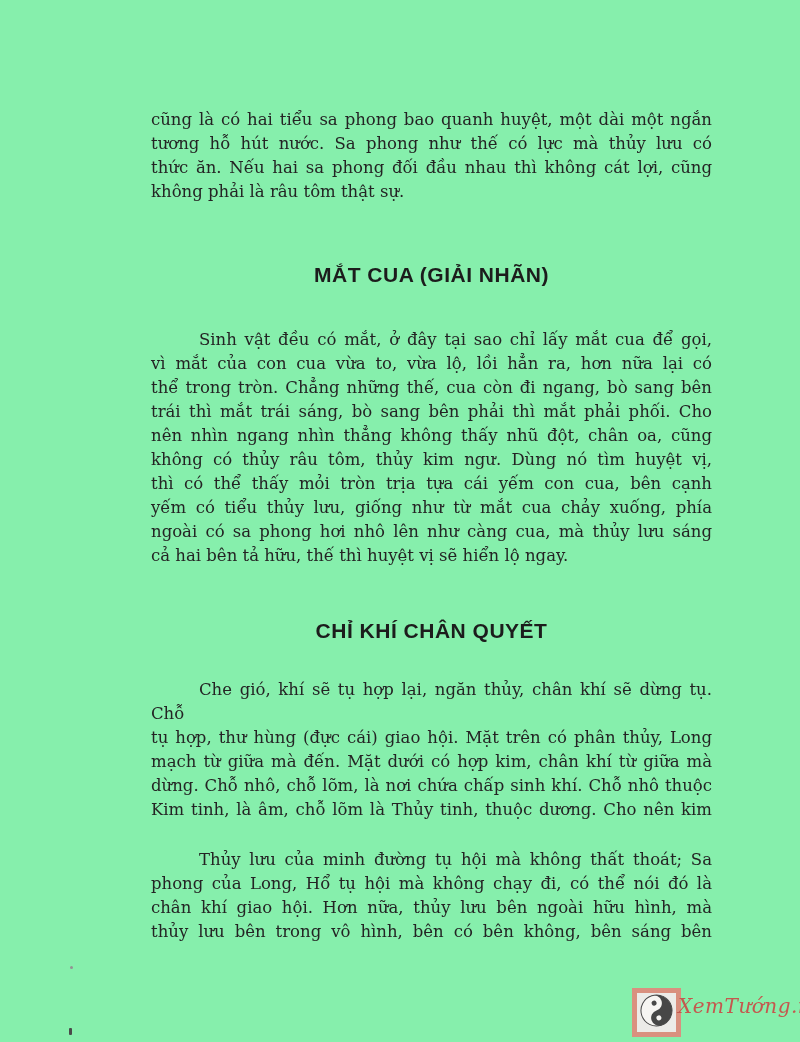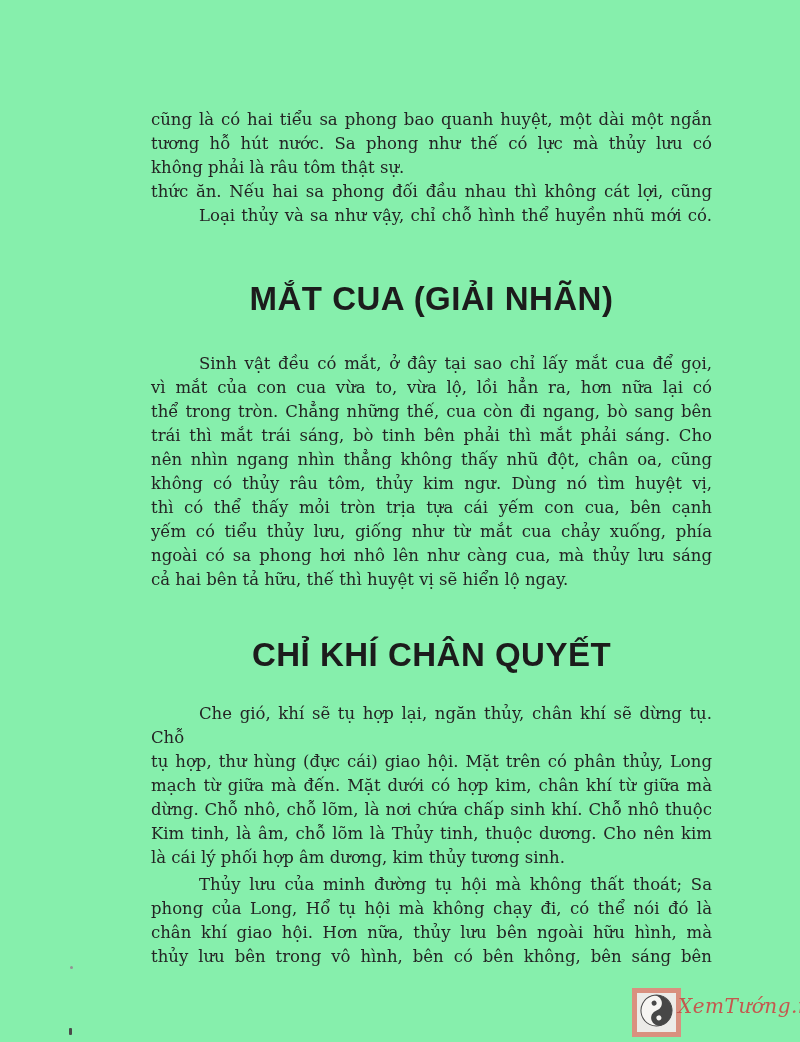--- a/index.html
+++ b/index.html
@@ -18,32 +18,32 @@
   #text-column {
     position: absolute;
     left: 151px;
     top: 108px;
     width: 561px;
     color: #242424;
     font-size: 16.5px;
     line-height: 24px;
   }
   .paragraph { margin: 0; }
-  .paragraph.gap-top { margin-top: 3px; }
+  .paragraph.gap-top { margin-top: 26px; }
   .line {
     text-align: justify;
     text-align-last: justify;
     white-space: normal;
   }
   .line.lastline { text-align-last: left; }
   .paragraph.indent .line:first-child { text-indent: 48px; }
   .section-heading {
     font-family: "Liberation Sans", sans-serif;
     font-weight: 700;
-    font-size: 33px;
+    font-size: 21px;
     line-height: 34px;
     letter-spacing: 0.5px;
     text-align: center;
     color: #1c1c1c;
   }
   .section-heading.h1 { margin: 54px 0 36px 0; }
   .section-heading.h2 { margin: 46px 0 30px 0; }
 
   
   #wm-logo {
@@ -101,47 +101,43 @@
 </style>
 </head>
 <body>
 
 <div id="page">
 
   <div id="text-column">
       <div class="paragraph">
         <div class="line">cũng là có hai tiểu sa phong bao quanh huyệt, một dài một ngắn</div>
         <div class="line">tương hỗ hút nước. Sa phong như thế có lực mà thủy lưu có</div>
+        <div class="line">thức ăn. Nếu hai sa phong đối đầu nhau thì không cát lợi, cũng</div>
         <div class="line lastline">không phải là râu tôm thật sự.</div>
-        <div class="line">thức ăn. Nếu hai sa phong đối đầu nhau thì không cát lợi, cũng</div>
-      </div>
-      <div class="paragraph indent">
-        <div class="line">Loại thủy và sa như vậy, chỉ chỗ hình thể huyền nhũ mới có.</div>
       </div>
       <div class="section-heading h1">MẮT CUA (GIẢI NHÃN)</div>
       <div class="paragraph indent">
         <div class="line">Sinh vật đều có mắt, ở đây tại sao chỉ lấy mắt cua để gọi,</div>
         <div class="line">vì mắt của con cua vừa to, vừa lộ, lồi hẳn ra, hơn nữa lại có</div>
         <div class="line">thể trong tròn. Chẳng những thế, cua còn đi ngang, bò sang bên</div>
-        <div class="line">trái thì mắt trái sáng, bò tinh bên phải thì mắt phải sáng. Cho</div>
+        <div class="line">trái thì mắt trái sáng, bò sang bên phải thì mắt phải phối. Cho</div>
         <div class="line">nên nhìn ngang nhìn thẳng không thấy nhũ đột, chân oa, cũng</div>
         <div class="line">không có thủy râu tôm, thủy kim ngư. Dùng nó tìm huyệt vị,</div>
         <div class="line">thì có thể thấy mỏi tròn trịa tựa cái yếm con cua, bên cạnh</div>
         <div class="line">yếm có tiểu thủy lưu, giống như từ mắt cua chảy xuống, phía</div>
         <div class="line">ngoài có sa phong hơi nhô lên như càng cua, mà thủy lưu sáng</div>
         <div class="line lastline">cả hai bên tả hữu, thế thì huyệt vị sẽ hiển lộ ngay.</div>
       </div>
       <div class="section-heading h2">CHỈ KHÍ CHÂN QUYẾT</div>
       <div class="paragraph indent">
         <div class="line">Che gió, khí sẽ tụ hợp lại, ngăn thủy, chân khí sẽ dừng tụ. Chỗ</div>
         <div class="line">tụ hợp, thư hùng (đực cái) giao hội. Mặt trên có phân thủy, Long</div>
         <div class="line">mạch từ giữa mà đến. Mặt dưới có hợp kim, chân khí từ giữa mà</div>
         <div class="line">dừng. Chỗ nhô, chỗ lõm, là nơi chứa chấp sinh khí. Chỗ nhô thuộc</div>
         <div class="line">Kim tinh, là âm, chỗ lõm là Thủy tinh, thuộc dương. Cho nên kim</div>
-        <div class="line lastline">là cái lý phối hợp âm dương, kim thủy tương sinh.</div>
       </div>
       <div class="paragraph indent gap-top">
         <div class="line">Thủy lưu của minh đường tụ hội mà không thất thoát; Sa</div>
         <div class="line">phong của Long, Hổ tụ hội mà không chạy đi, có thể nói đó là</div>
         <div class="line">chân khí giao hội. Hơn nữa, thủy lưu bên ngoài hữu hình, mà</div>
         <div class="line">thủy lưu bên trong vô hình, bên có bên không, bên sáng bên</div>
       </div>
     </div>
 
   <div id="wm-logo">

